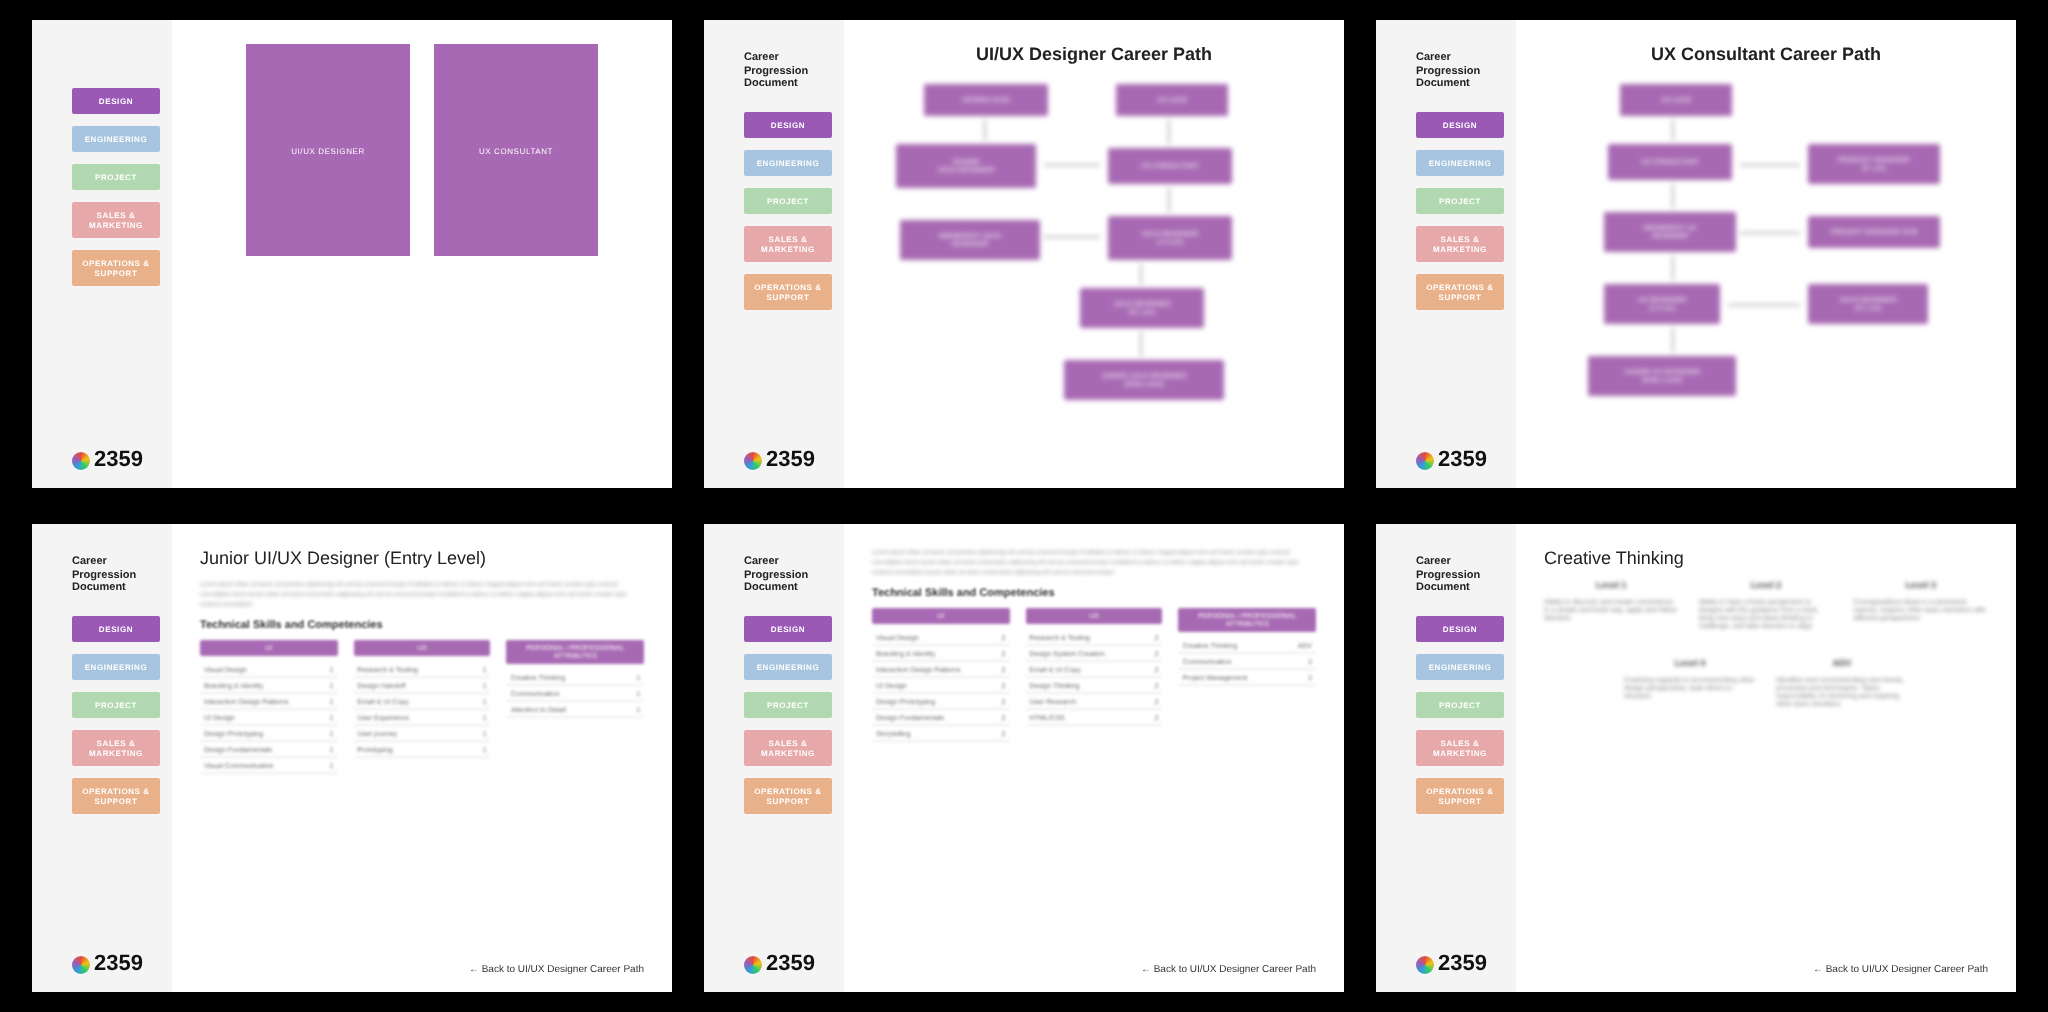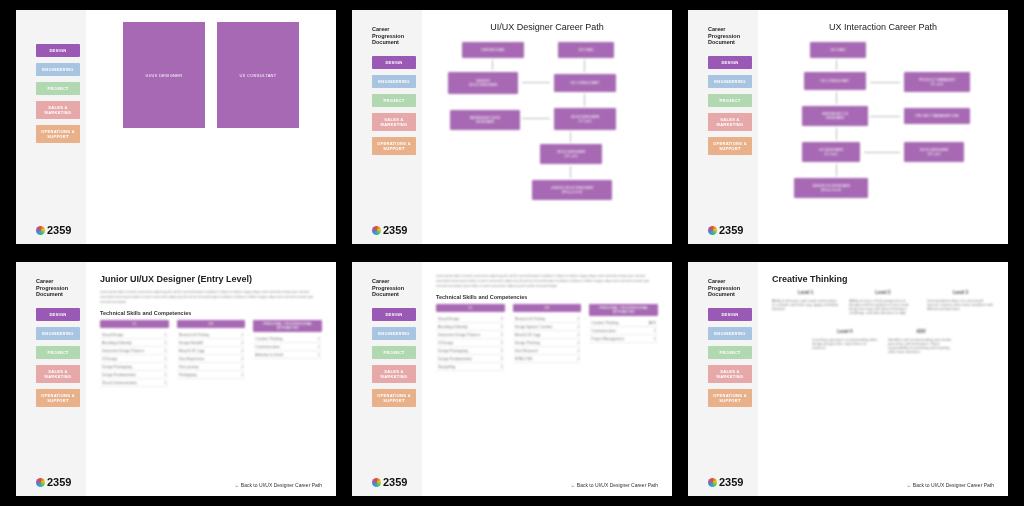--- a/index.html
+++ b/index.html
@@ -95,21 +95,21 @@
     font-size: 4px;
     letter-spacing: .3px;
     display: flex;
     align-items: center;
     justify-content: center;
   }
 
   
   .flow-title {
     font-size: 9px;
-    font-weight: 400;
+    font-weight: 700;
     text-align: center;
     margin-bottom: 10px;
     color: #222;
   }
   .flow {
     position: relative;
     filter: blur(1.2px);
     height: 180px;
   }
   .node {
@@ -129,21 +129,21 @@
   .arrow {
     position: absolute;
     background: #bbb;
   }
   .arrow-h { height: 1px; }
   .arrow-v { width: 1px; }
 
   
   .detail-title {
     font-size: 9px;
-    font-weight: 700;
+    font-weight: 400;
     color: #222;
     margin-bottom: 6px;
   }
   .body-blur {
     filter: blur(1px);
     font-size: 3px;
     color: #888;
     line-height: 1.6;
     margin-bottom: 6px;
   }
@@ -278,21 +278,21 @@
     <div class="nav nav-eng">ENGINEERING</div>
     <div class="nav nav-project">PROJECT</div>
     <div class="nav nav-sales">SALES &amp; MARKETING</div>
     <div class="nav nav-ops">OPERATIONS &amp; SUPPORT</div>
     <div class="logo">
       <span class="logo-mark"></span>
       <span>2359</span>
     </div>
   </div>
   <div class="content">
-    <div class="flow-title">UX Interaction Career Path</div>
+    <div class="flow-title">UX Consultant Career Path</div>
     <div class="flow">
       <div class="node" style="left:38px;top:0;width:56px;height:16px">UX LEAD</div>
       <div class="node" style="left:32px;top:30px;width:62px;height:18px">UX CONSULTANT</div>
       <div class="node" style="left:132px;top:30px;width:66px;height:20px">PRODUCT MANAGER
 (2+ yrs)</div>
       <div class="node" style="left:30px;top:64px;width:66px;height:20px">MIDWEIGHT UX
 DESIGNER</div>
       <div class="node" style="left:132px;top:66px;width:66px;height:16px">PROJECT MANAGER SUB</div>
       <div class="node" style="left:30px;top:100px;width:58px;height:20px">UX DESIGNER
 (1-2 yrs)</div>

